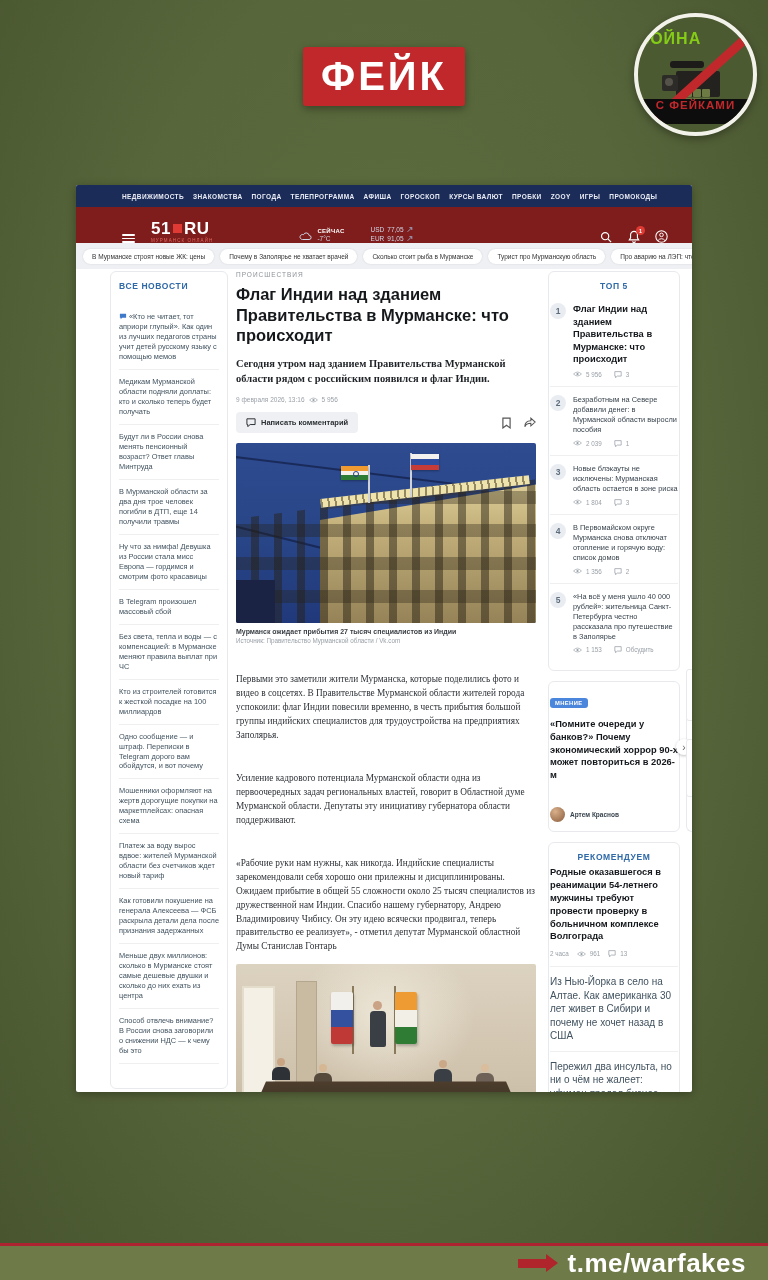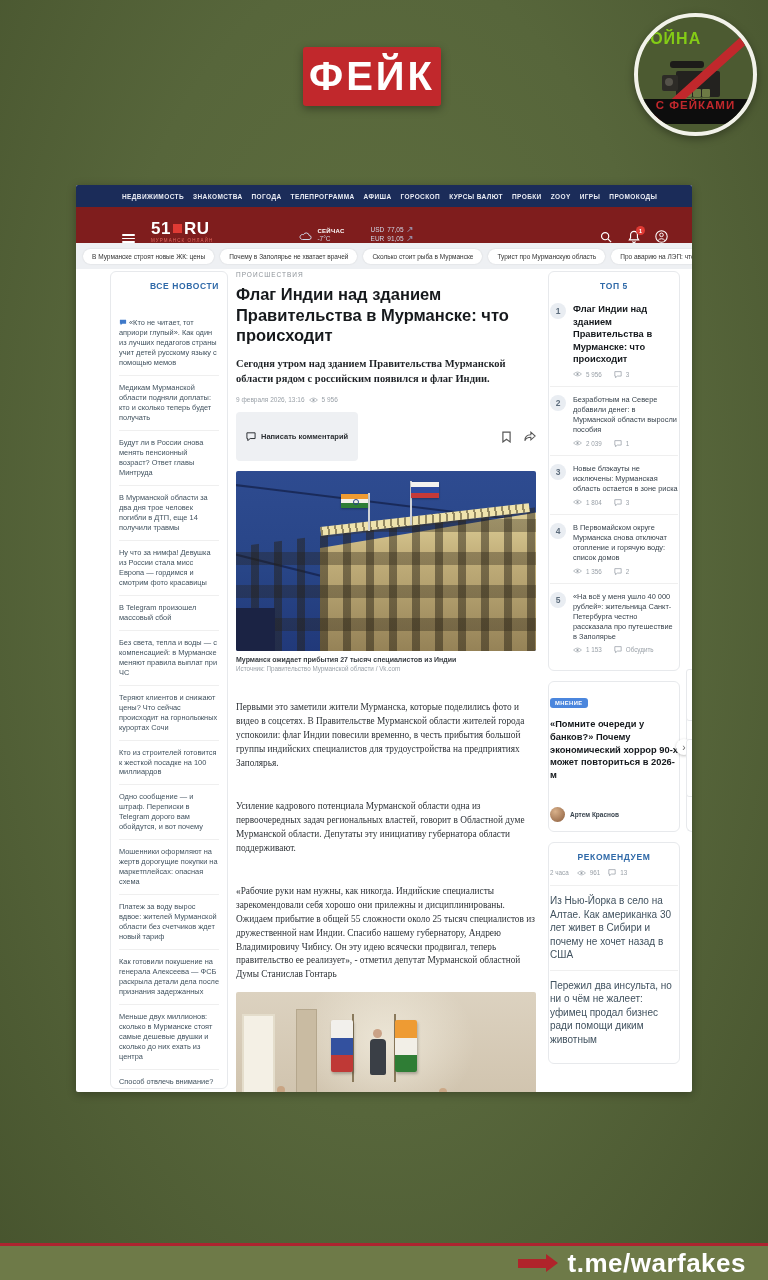--- a/index.html
+++ b/index.html
@@ -3,21 +3,21 @@
 <meta charset="utf-8">
 <style>
   *{margin:0;padding:0;box-sizing:border-box}
   html,body{width:768px;height:1280px}
   body{
     font-family:"Liberation Sans","DejaVu Sans",sans-serif;
     background:radial-gradient(ellipse at 50% 42%,#60703f 0%,#57663b 55%,#47542e 100%);
     position:relative;overflow:hidden;color:#222;
   }
   
-  .fake-badge{position:absolute;left:303px;top:47px;width:138px;height:59px;background:#c1282c;
+  .fake-badge{position:absolute;left:303px;top:47px;width:162px;height:59px;background:#c1282c;
     border-radius:3px;display:flex;align-items:center;justify-content:center;color:#fff;
     font-weight:bold;font-size:40px;letter-spacing:3px;box-shadow:0 3px 8px rgba(0,0,0,.35)}
   .wf-logo{position:absolute;left:634px;top:13px;width:123px;height:123px;border-radius:50%;
     background:#4c5a31;border:4px solid #f2f2ea;overflow:hidden;box-shadow:0 3px 8px rgba(0,0,0,.35)}
   .wf-top{position:absolute;top:13px;width:100%;color:#84cc16;font-weight:bold;
     font-size:16px;letter-spacing:1px}
   .wf-band{position:absolute;bottom:8px;left:-6px;right:-6px;height:25px;background:#0d0d0d;
     display:flex;align-items:flex-start;justify-content:center}
   .wf-band span{color:#c1282c;font-weight:bold;font-size:11.5px;letter-spacing:1px}
   .cam{position:absolute;left:24px;top:40px;width:72px;height:50px}
@@ -60,34 +60,34 @@
   .hicon{position:relative;width:13px;height:13px;display:flex;align-items:center;justify-content:center;cursor:pointer}
   .badge-dot{position:absolute;top:-4px;right:-5px;background:#e03a34;color:#fff;font-size:5.5px;
     min-width:9px;height:9px;border-radius:5px;display:flex;align-items:center;justify-content:center;font-weight:bold}
   .ticker{height:26px;background:#eef0f3;display:flex;align-items:center;gap:6px;padding:0 7px;overflow:hidden}
   .chip{background:#fff;border-radius:10px;padding:4px 9px;font-size:6.5px;color:#333;white-space:nowrap;
     box-shadow:0 0 2px rgba(0,0,0,.12);cursor:pointer}
   .content{position:relative;height:823px}
   
   .col-left{position:absolute;left:34px;top:2px;width:118px;border:1px solid #e7e9ec;border-radius:6px;
     padding:9px 8px;height:818px;overflow:hidden;background:#fff}
-  .col-left h3{color:#2f69a8;font-size:8.5px;text-align:right;letter-spacing:.6px;margin-bottom:20px}
+  .col-left h3{color:#2f69a8;font-size:8.5px;text-align:left;letter-spacing:.6px;margin-bottom:14px}
   .side-item{font-size:7.4px;color:#41525f;line-height:1.35;padding:7px 0;border-bottom:1px solid #efefef;cursor:pointer}
   .side-item .bubble{display:none;vertical-align:-1px;margin-right:2px}
   .side-item:first-of-type .bubble{display:inline-block}
   
   .col-center{position:absolute;left:160px;top:0;width:300px;height:823px;overflow:hidden}
   .category{font-size:6.5px;color:#8d9399;letter-spacing:1px;margin-top:2px}
   h1.title{font-size:16.5px;color:#16191c;line-height:1.25;margin-top:6px;font-weight:bold}
   .lead{font-family:"Liberation Serif","DejaVu Serif",serif;font-weight:bold;font-size:10.5px;
     color:#1f2327;line-height:1.45;margin-top:10px}
   .meta{display:flex;align-items:center;gap:4px;margin-top:10px;font-size:6.5px;color:#9aa1a8}
   .actions{display:flex;align-items:center;margin-top:9px}
   .btn-comment{display:flex;align-items:center;gap:5px;background:#eef0f3;border-radius:4px;
-    padding:20px 10px;font-size:7.5px;font-weight:bold;color:#2b2f33;cursor:pointer}
+    padding:6px 10px;font-size:7.5px;font-weight:bold;color:#2b2f33;cursor:pointer}
   .act-right{margin-left:auto;display:flex;gap:12px}
   .act-right .hicon{width:12px;height:12px}
   .photo{position:relative;width:300px;overflow:hidden;margin-top:10px;border-radius:2px}
   .cap-b{font-size:7px;font-weight:bold;color:#3a3f44;margin-top:5px}
   .cap-s{font-size:6.3px;color:#9aa1a8;margin-top:2px}
   .para{font-family:"Liberation Serif","DejaVu Serif",serif;font-size:9.3px;color:#2e3338;
     line-height:1.5;margin-top:29px}
   
   .ph1{height:180px;background:linear-gradient(180deg,#2e4b90 0%,#284587 55%,#21397a 100%)}
   .wire{position:absolute;width:420px;height:1.5px;background:#15234d;opacity:.8}
@@ -317,23 +317,20 @@
           </div>
 
           <div class="side-item">
             <span>В Telegram произошел массовый сбой</span>
           </div>
 
           <div class="side-item">
             <span>Без света, тепла и воды — с компенсацией: в Мурманске меняют правила выплат при ЧС</span>
           </div>
 
-          <div class="side-item">
-            <span>Теряют клиентов и снижают цены? Что сейчас происходит на горнолыжных курортах Сочи</span>
-          </div>
 
           <div class="side-item">
             <span>Кто из строителей готовится к жесткой посадке на 100 миллиардов</span>
           </div>
 
           <div class="side-item">
             <span>Одно сообщение — и штраф. Переписки в Telegram дорого вам обойдутся, и вот почему</span>
           </div>
 
           <div class="side-item">
@@ -562,20 +559,21 @@
         </div>
         <div class="op-sliver">
           
           
         </div>
         <div class="op-next">›</div>
       </div>
 
       <div class="panel recommend">
         <h3>РЕКОМЕНДУЕМ</h3>
+        <div class="rec-lead">Родные оказавшегося в реанимации 54-летнего мужчины требуют провести проверку в больничном комплексе Волгограда</div>
         <div class="rec-stats">
           <span>2 часа</span>
           <span class="gap"></span>
           <svg width="9" height="6" viewBox="0 0 16 10">
               <path d="M1 5 Q8 -2 15 5 Q8 12 1 5 Z" fill="none" stroke="#9aa1a8" stroke-width="1.2"></path>
               <circle cx="8" cy="5" r="2" fill="#9aa1a8"></circle>
             </svg>
           <span>961</span>
           <span class="gap"></span>
           <svg width="8" height="7" viewBox="0 0 12 11">

